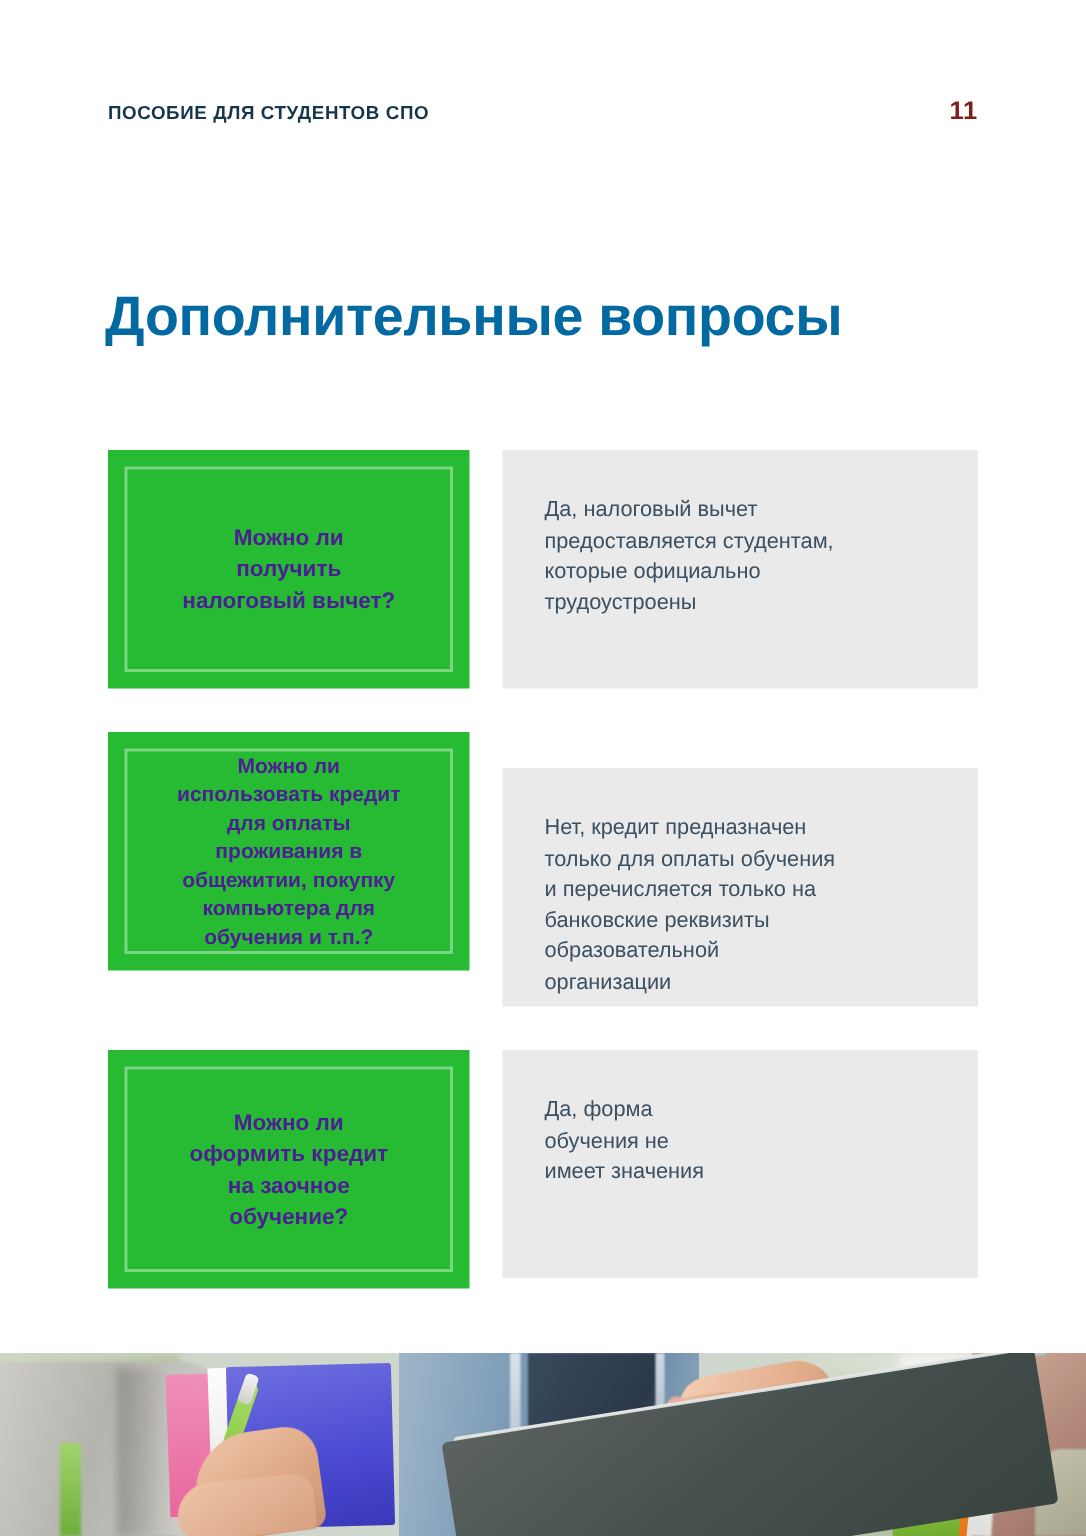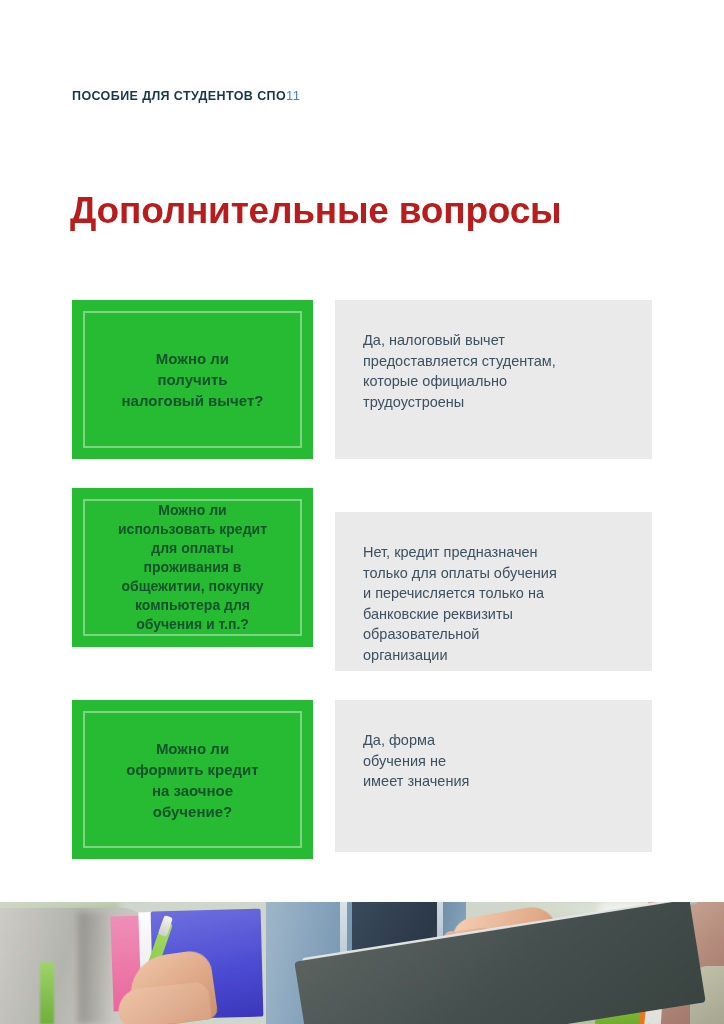--- a/index.html
+++ b/index.html
@@ -23,47 +23,47 @@
   }
 
   
   .header {
     position: absolute;
     left: 72px;
     top: 64px;
     width: 580px;
     display: flex;
     align-items: baseline;
-    margin-top: 24px;
+    justify-content: space-between;
   }
   .header-title {
     font-size: 12.5px;
     font-weight: 700;
     letter-spacing: 0.4px;
     color: #16364b;
     text-transform: uppercase;
     white-space: nowrap;
   }
   .header-page-number {
-    font-size: 13px;
-    font-weight: 400;
-    color: #3b82f6;
+    font-size: 17px;
+    font-weight: 700;
+    color: #7f1d1d;
     letter-spacing: 0.5px;
   }
 
   
   .page-title {
     position: absolute;
     left: 70px;
     top: 163px;
     width: 520px;
     font-size: 37px;
     line-height: 46px;
     font-weight: 700;
-    color: #b91c1c;
+    color: #0369a1;
     letter-spacing: -0.2px;
   }
 
   
   .faq {
     position: absolute;
     left: 72px;
     top: 300px;
     width: 580px;
   }
@@ -89,21 +89,21 @@
     left: 11px;
     top: 11px;
     right: 11px;
     bottom: 11px;
     border: 2px solid #7bd582;
     pointer-events: none;
   }
   .question-text {
     position: relative;
     z-index: 1;
-    color: #14532d;
+    color: #4c1d95;
     font-weight: 700;
     text-align: center;
     padding: 0 20px;
     white-space: pre-line;
   }
 
   .row-1 .question-card { height: 159px; }
   .row-2 .question-card { height: 159px; }
   .row-3 .question-card { height: 159px; }
 

